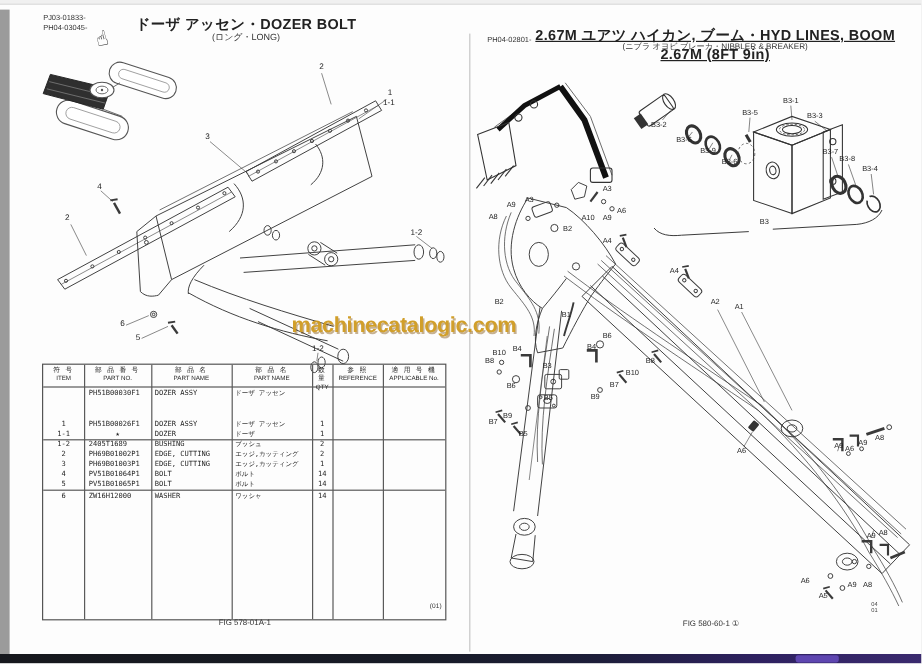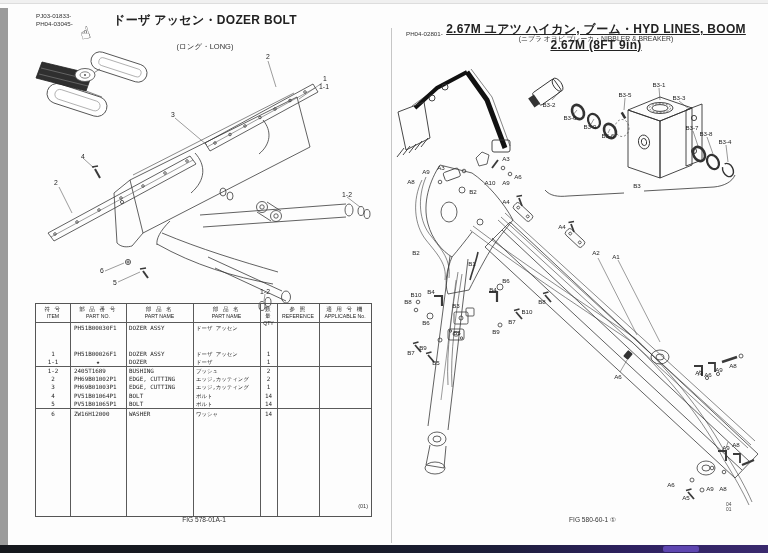--- a/index.html
+++ b/index.html
@@ -9,21 +9,21 @@
   #top-edge{left:0;top:0;width:768px;height:3px;background:#f0f0f0;border-bottom:1px solid #ddd;}
   #left-strip{left:0;top:8px;width:8px;height:537px;background:#9b9b9b;}
   #page-divider{left:391px;top:28px;width:1px;height:515px;background:#c6c6c6;}
   #taskbar{left:0;top:545px;width:768px;height:8px;
            background:linear-gradient(90deg,#16181d 0%,#171b26 45%,#1d1e3a 65%,#2e2160 82%,#3a2a6e 100%);}
   #taskbar-item{left:663px;top:546px;width:36px;height:6px;border-radius:2px;background:#5e46b0;}
   .doc-code{font-size:6.2px;line-height:7.5px;color:#333;white-space:pre-line;}
   .pg-title{font-weight:bold;text-align:center;letter-spacing:.3px;color:#222;}
   .pg-sub{text-align:center;color:#333;}
   #left-title{left:110px;top:12px;width:190px;font-size:12px;}
-  #left-sub{left:110px;top:26px;width:190px;font-size:7.5px;margin-top:16px;}
+  #left-sub{left:110px;top:26px;width:190px;font-size:7.5px;}
   #right-code{left:406px;top:30px;}
   #right-title{left:428px;top:21px;width:336px;font-size:12px;text-decoration:underline;}
   #right-sub{left:428px;top:34px;width:336px;font-size:6.8px;}
   #left-codes{left:36px;top:12px;}
   .fig-cap{font-size:6.6px;color:#333;text-align:center;}
   #left-fig{left:148px;top:516px;width:112px;}
   #right-fig{left:545px;top:516px;width:95px;}
   #right-notes{left:726px;top:502px;font-size:4.8px;line-height:5px;color:#444;text-align:left;white-space:pre-line;}
   #watermark{left:243px;top:261px;font-size:18px;font-weight:bold;letter-spacing:-.3px;
              color:#cf9a1f;opacity:.95;text-shadow:1.2px 1.2px 0 rgba(125,75,0,.45);white-space:nowrap;}
@@ -468,16 +468,17 @@
       <span class="dlabel" style="left: 671px; top: 484px;">A6</span>
       <span class="dlabel" style="left: 710px; top: 488px;">A9</span>
       <span class="dlabel" style="left: 723px; top: 488px;">A8</span>
       <span class="dlabel" style="left: 686px; top: 497px;">A5</span>
     </div>
 
   <div class="abs fig-cap" id="right-fig">FIG 580-60-1 ①</div>
   <div class="abs" id="right-notes">04
 01</div>
 
+  <div class="abs" id="watermark">machinecatalogic.com</div>
 
   <div class="abs" id="taskbar"></div>
   <div class="abs" id="taskbar-item"></div>
 </div>
 
 </body></html>

